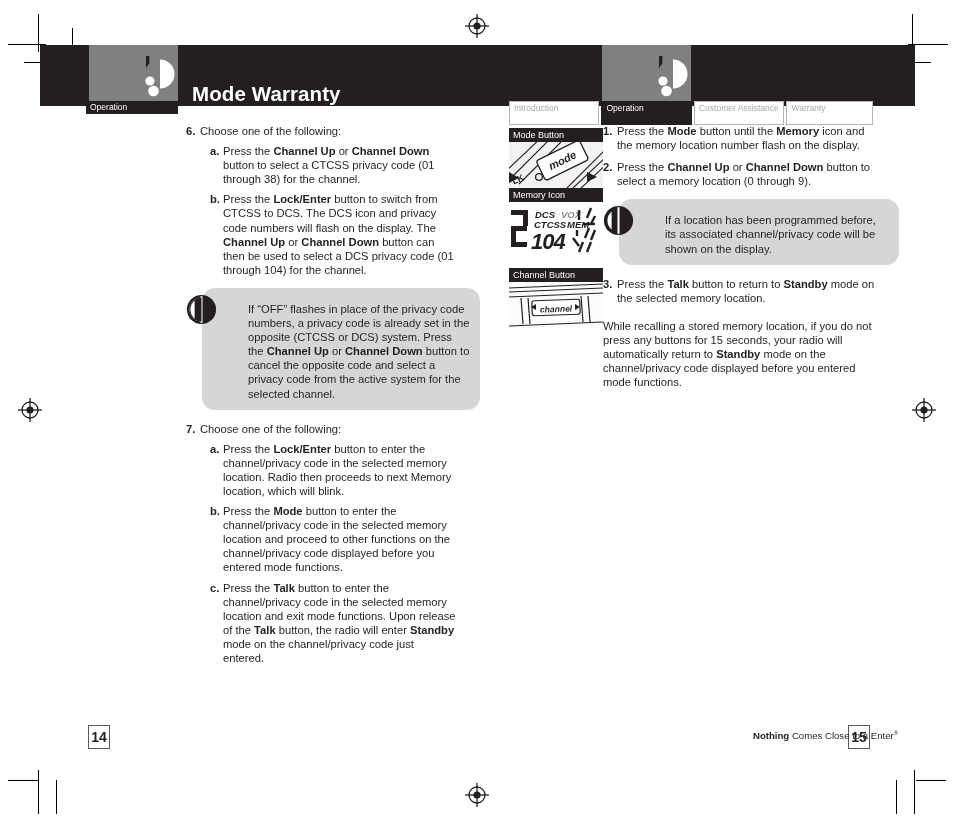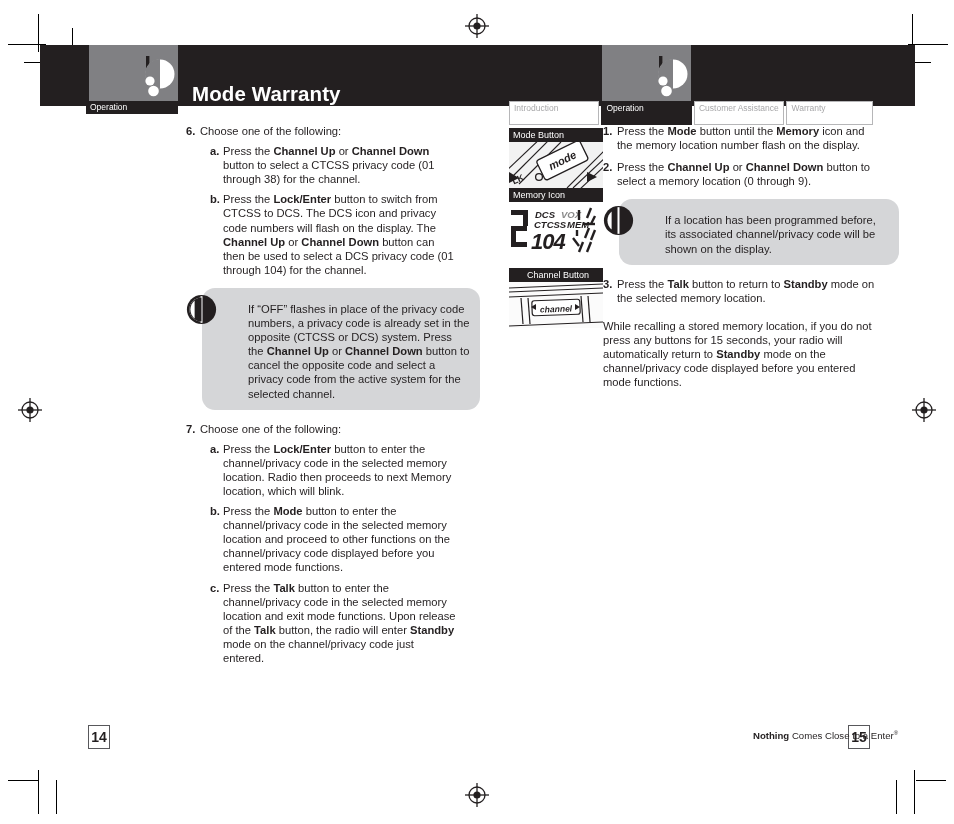--- a/index.html
+++ b/index.html
@@ -94,21 +94,21 @@
   
   .panel{position:absolute;left:509px;width:94px;background:#b91c1c;}
   .panel .cap{
     background:#231f20;color:#ffffff;font-size:9px;line-height:14px;
     height:14px;padding-left:4px;box-sizing:border-box;
     white-space:nowrap;overflow:hidden;
   }
   .panel .img{height:46px;width:94px;overflow:hidden;position:relative;background:#fff;}
   .panel.p1{top:128px;}
   .panel.p2{top:188px;}
-  .panel.p3{top:268px;text-align:center;}
+  .panel.p3{top:268px;}
   .panel.p2 .img{height:52px;}
   .panel.p3 .img{height:46px;}
 
   
   .pagenum{
     position:absolute;width:20px;height:22px;border:1.6px solid #58585b;
     font-size:14px;font-weight:bold;color:#231f20;
     text-align:center;line-height:22px;background:#fff;
   }
   .pagenum.l{left:88px;top:725px;}

